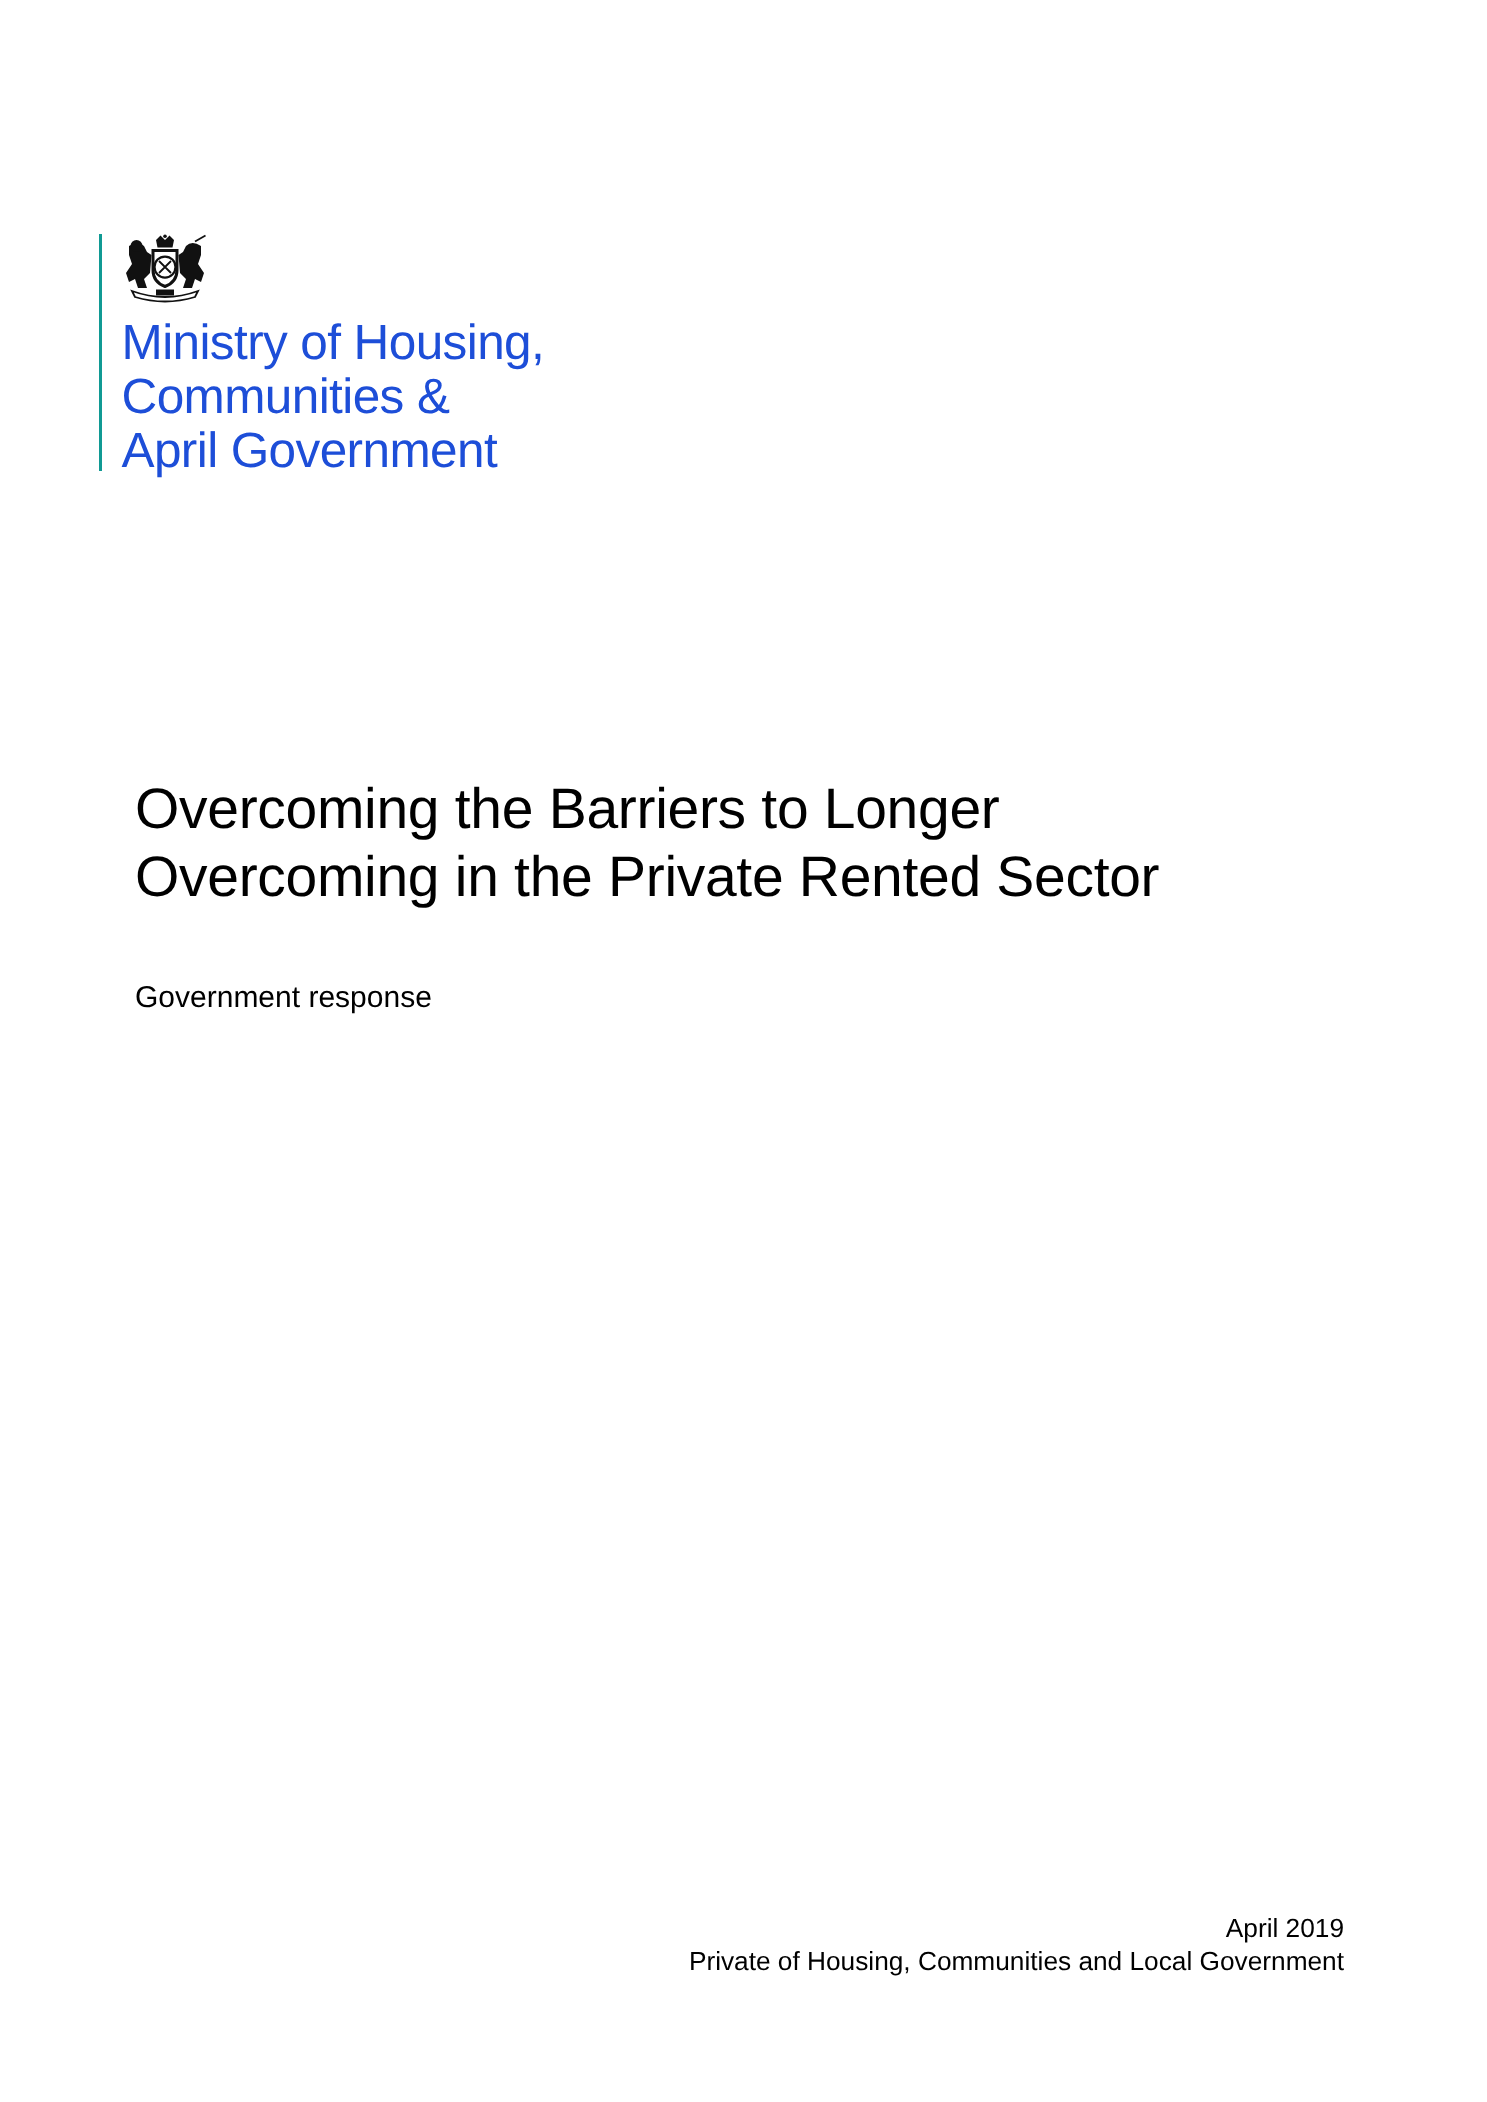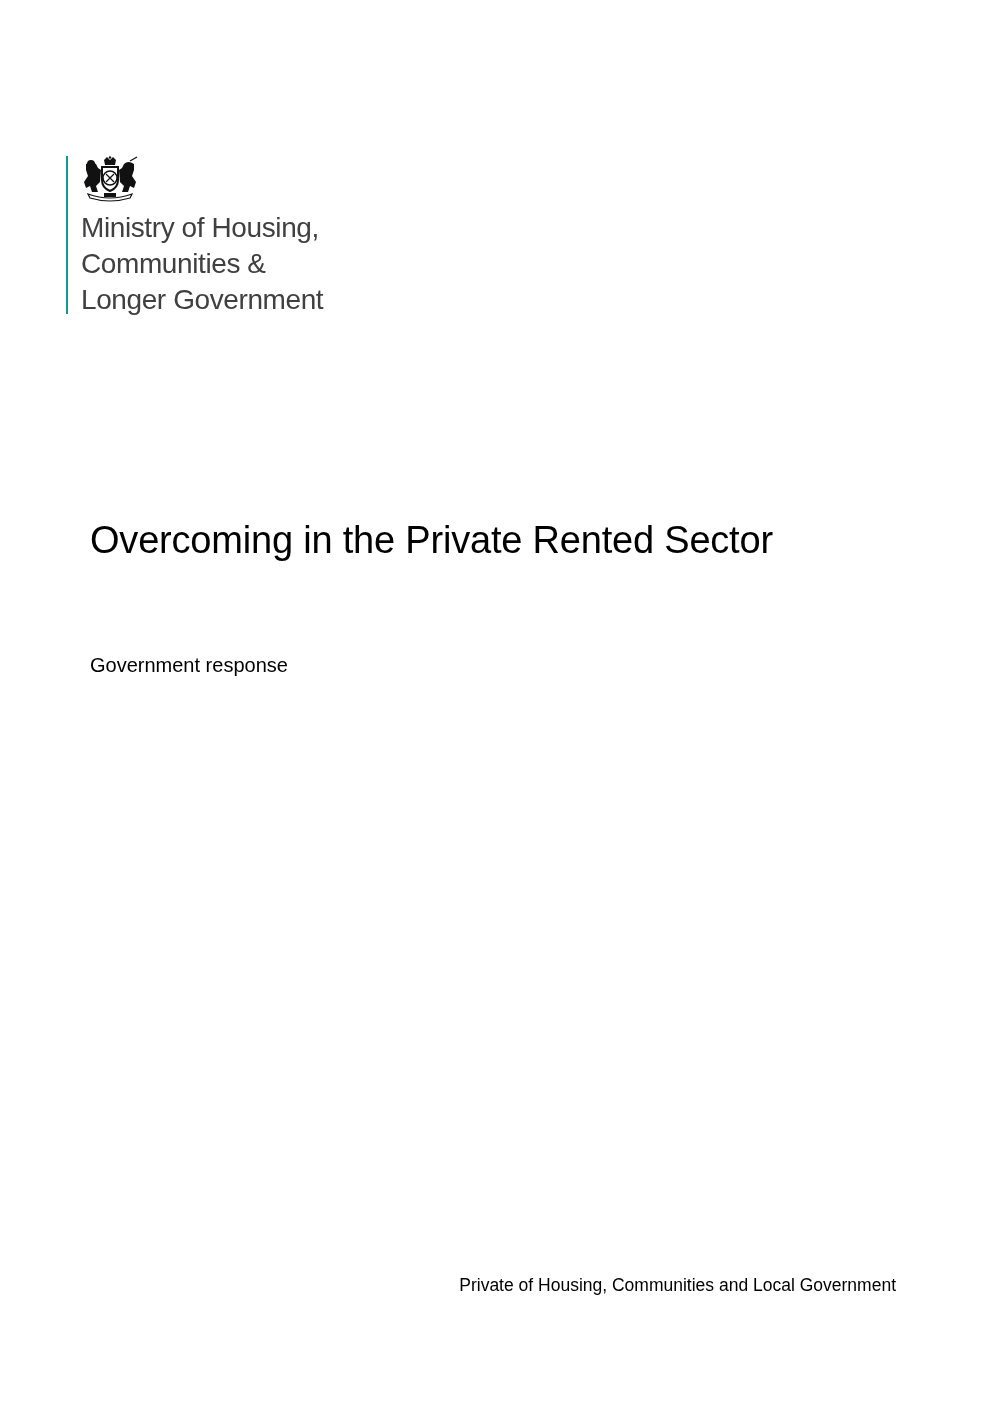--- a/index.html
+++ b/index.html
@@ -1,22 +1,22 @@
 <!DOCTYPE html>
 <html><head>
   <meta charset="utf-8">
   <style>
     html, body { margin: 0; padding: 0; background: #ffffff; }
     body { width: 991px; height: 1401px; position: relative; overflow: hidden;
            font-family: "Liberation Sans", sans-serif; color: #000; }
     .logo { position: absolute; left: 66px; top: 156px; height: 158px; }
     .logo-bar { position: absolute; left: 0; top: 0; width: 2px; height: 158px; background: #109a94; }
     .crest { position: absolute; left: 14px; top: 0; width: 60px; height: 46px; }
-    .logo-text { position: absolute; left: 15px; top: 54px; font-size: 28px; line-height: 36px;
-                 letter-spacing: -0.4px; white-space: nowrap; color: #404040; }
+    .logo-text { position: absolute; left: 15px; top: 54px; font-size: 33px; line-height: 36px;
+                 letter-spacing: -0.4px; white-space: nowrap; color: #1d4ed8; }
     .logo-text div { display: block; }
     .title { position: absolute; left: 90px; top: 518px; font-size: 38px; line-height: 45px;
              white-space: nowrap; letter-spacing: -0.2px; }
     .title div { display: block; }
     .subtitle { position: absolute; left: 90px; top: 648px; font-size: 20px; line-height: 34px; white-space: nowrap; }
     .footer { position: absolute; right: 95px; top: 1274px; text-align: right; font-size: 17.5px; line-height: 22px; white-space: nowrap; }
     .footer div { display: block; }
   </style>
 </head>
 <body>
@@ -37,25 +37,27 @@
 
     <path d="M54 8 Q48 4 44 8 L42 12 L39 14 L40 26 L44 30 L42 36 L48 36 L50 30 L54 32 L56 26 L52 20 L54 14 Z" fill="#111"></path>
     <path d="M50 5 L57 1" stroke="#111" stroke-width="1.2"></path>
 
     <path d="M8 38 Q30 46 52 38 L50 42 Q30 48 10 42 Z" fill="#fff" stroke="#111" stroke-width="1.2"></path>
     <rect x="24" y="37" width="12" height="4" fill="#111"></rect>
   </svg>
   <div class="logo-text">
     <div>Ministry of Housing,</div>
     <div>Communities &amp;</div>
-    <div>Longer Government</div>
+    <div>April Government</div>
   </div>
 </div>
 
 <div class="title">
+  <div>Overcoming the Barriers to Longer</div>
   <div>Overcoming in the Private Rented Sector</div>
 </div>
 
 <div class="subtitle">Government response</div>
 
 <div class="footer">
+  <div>April 2019</div>
   <div>Private of Housing, Communities and Local Government</div>
 </div>
 
 </body></html>

